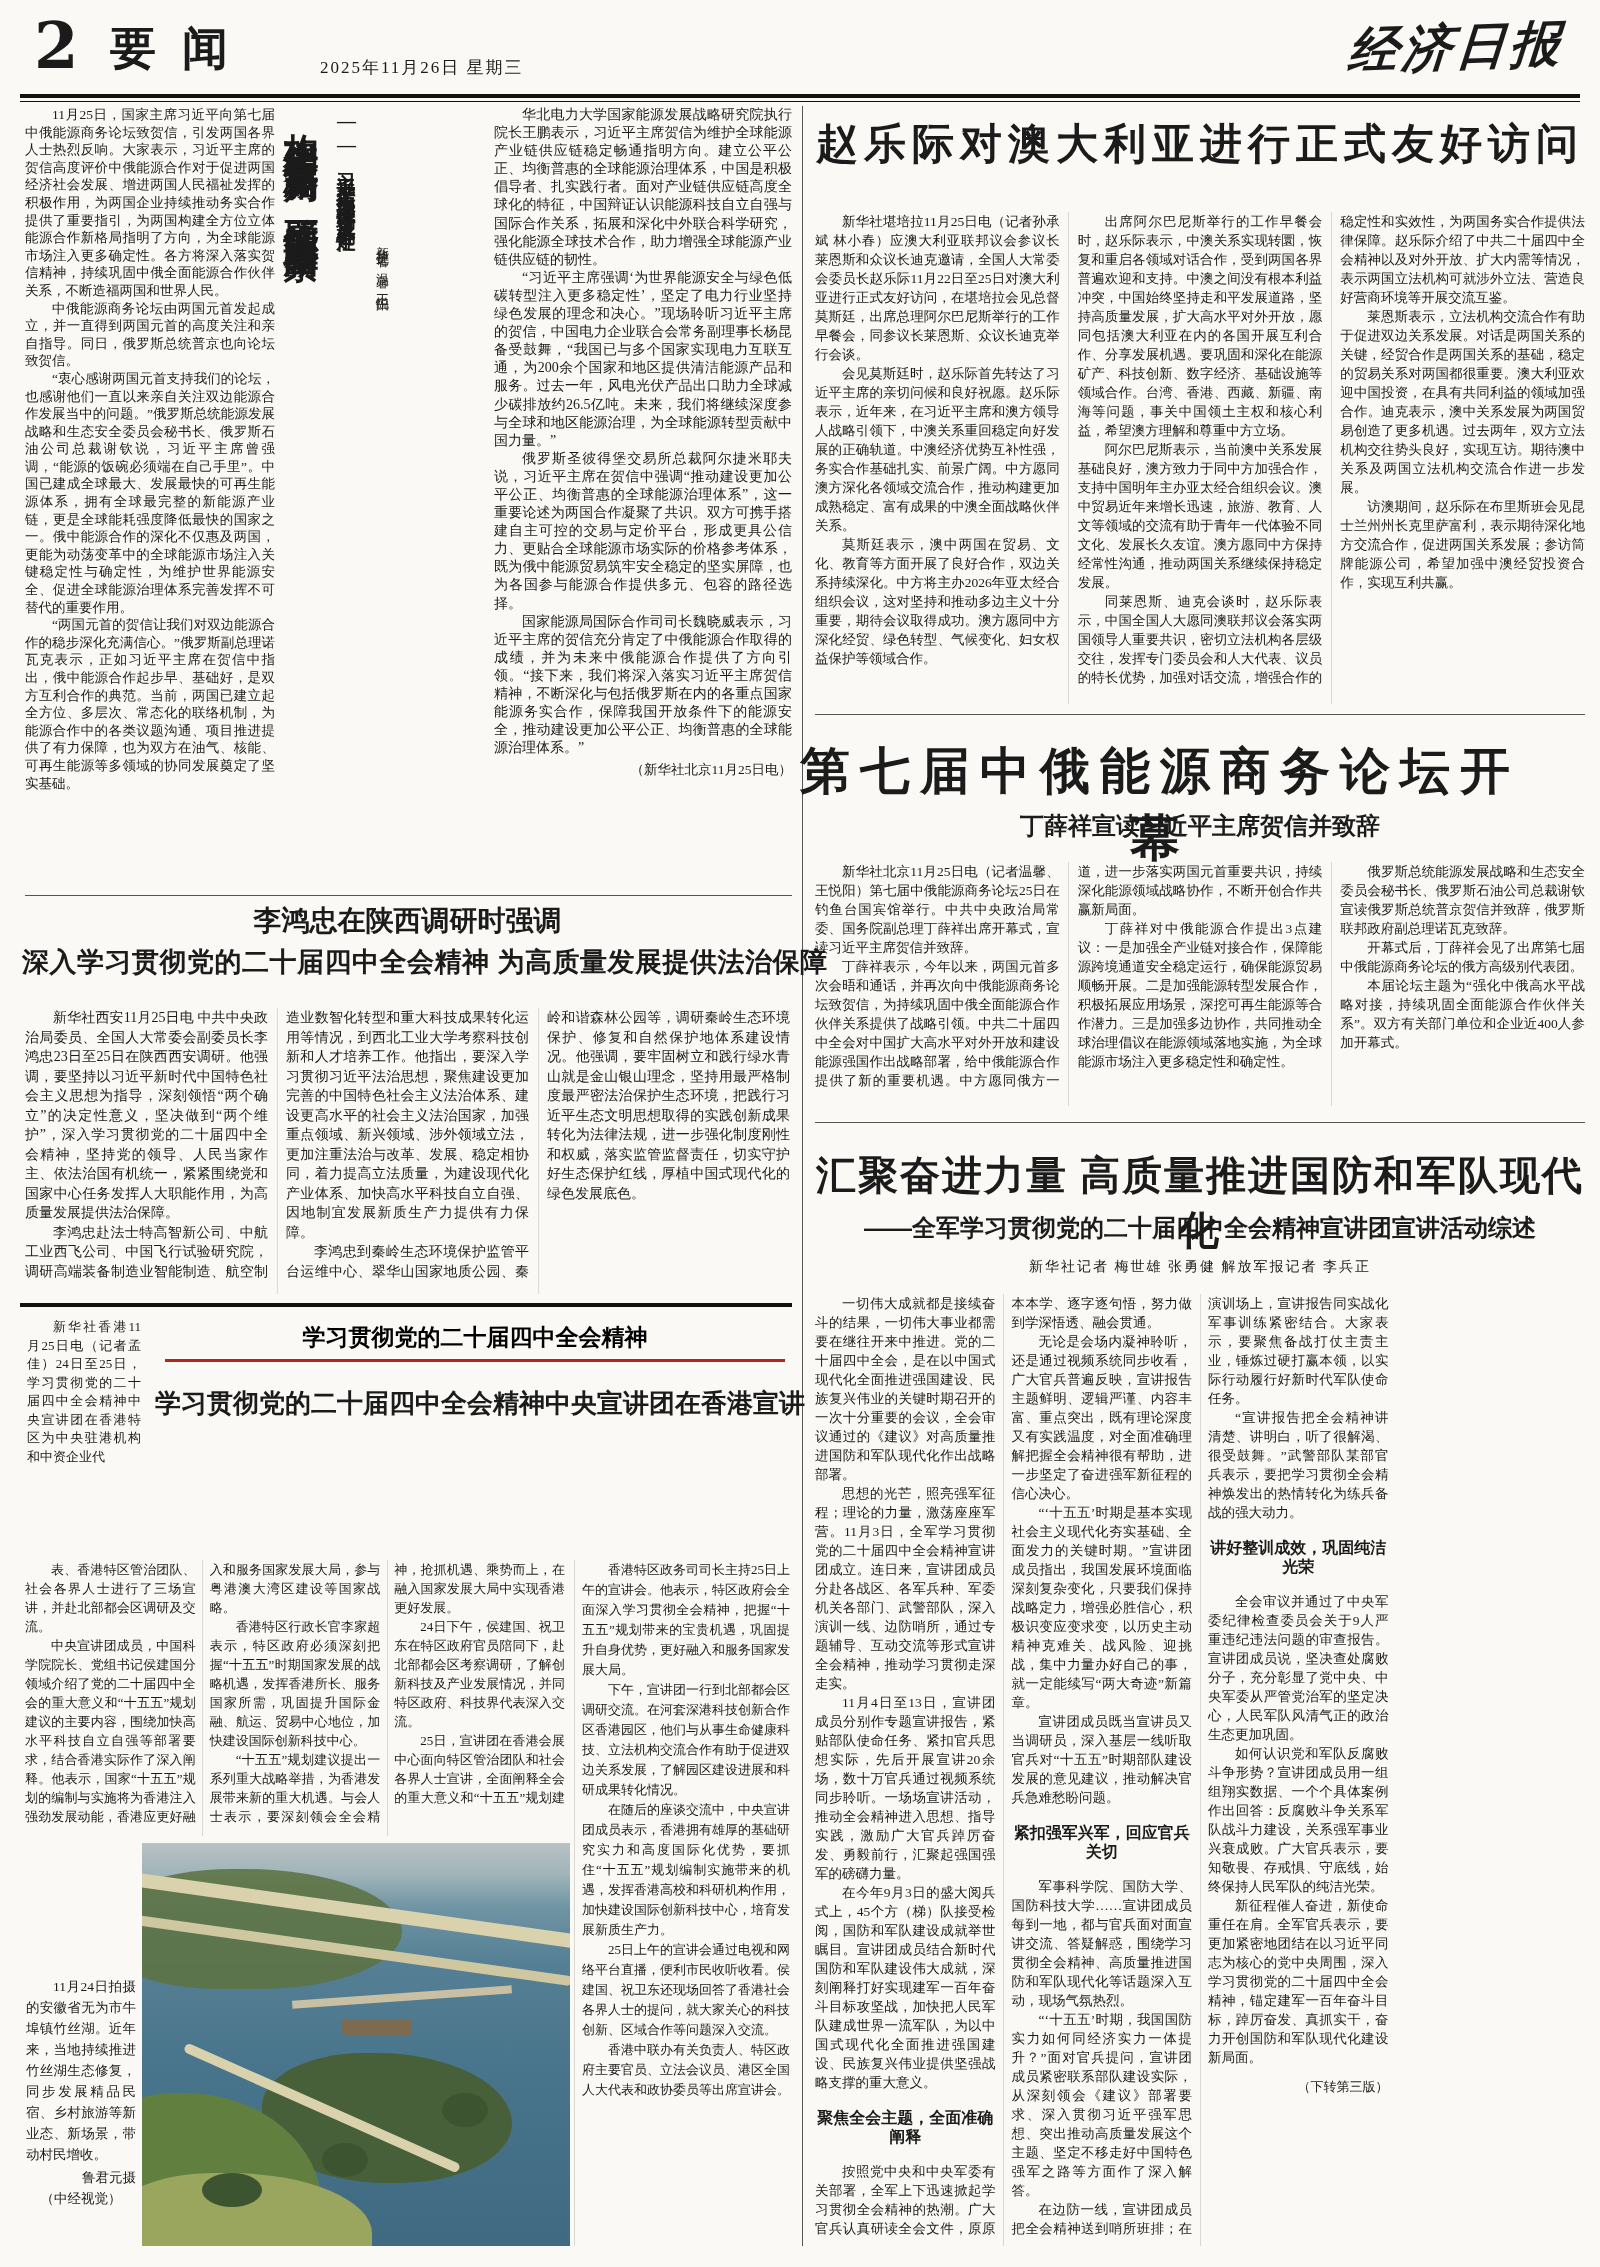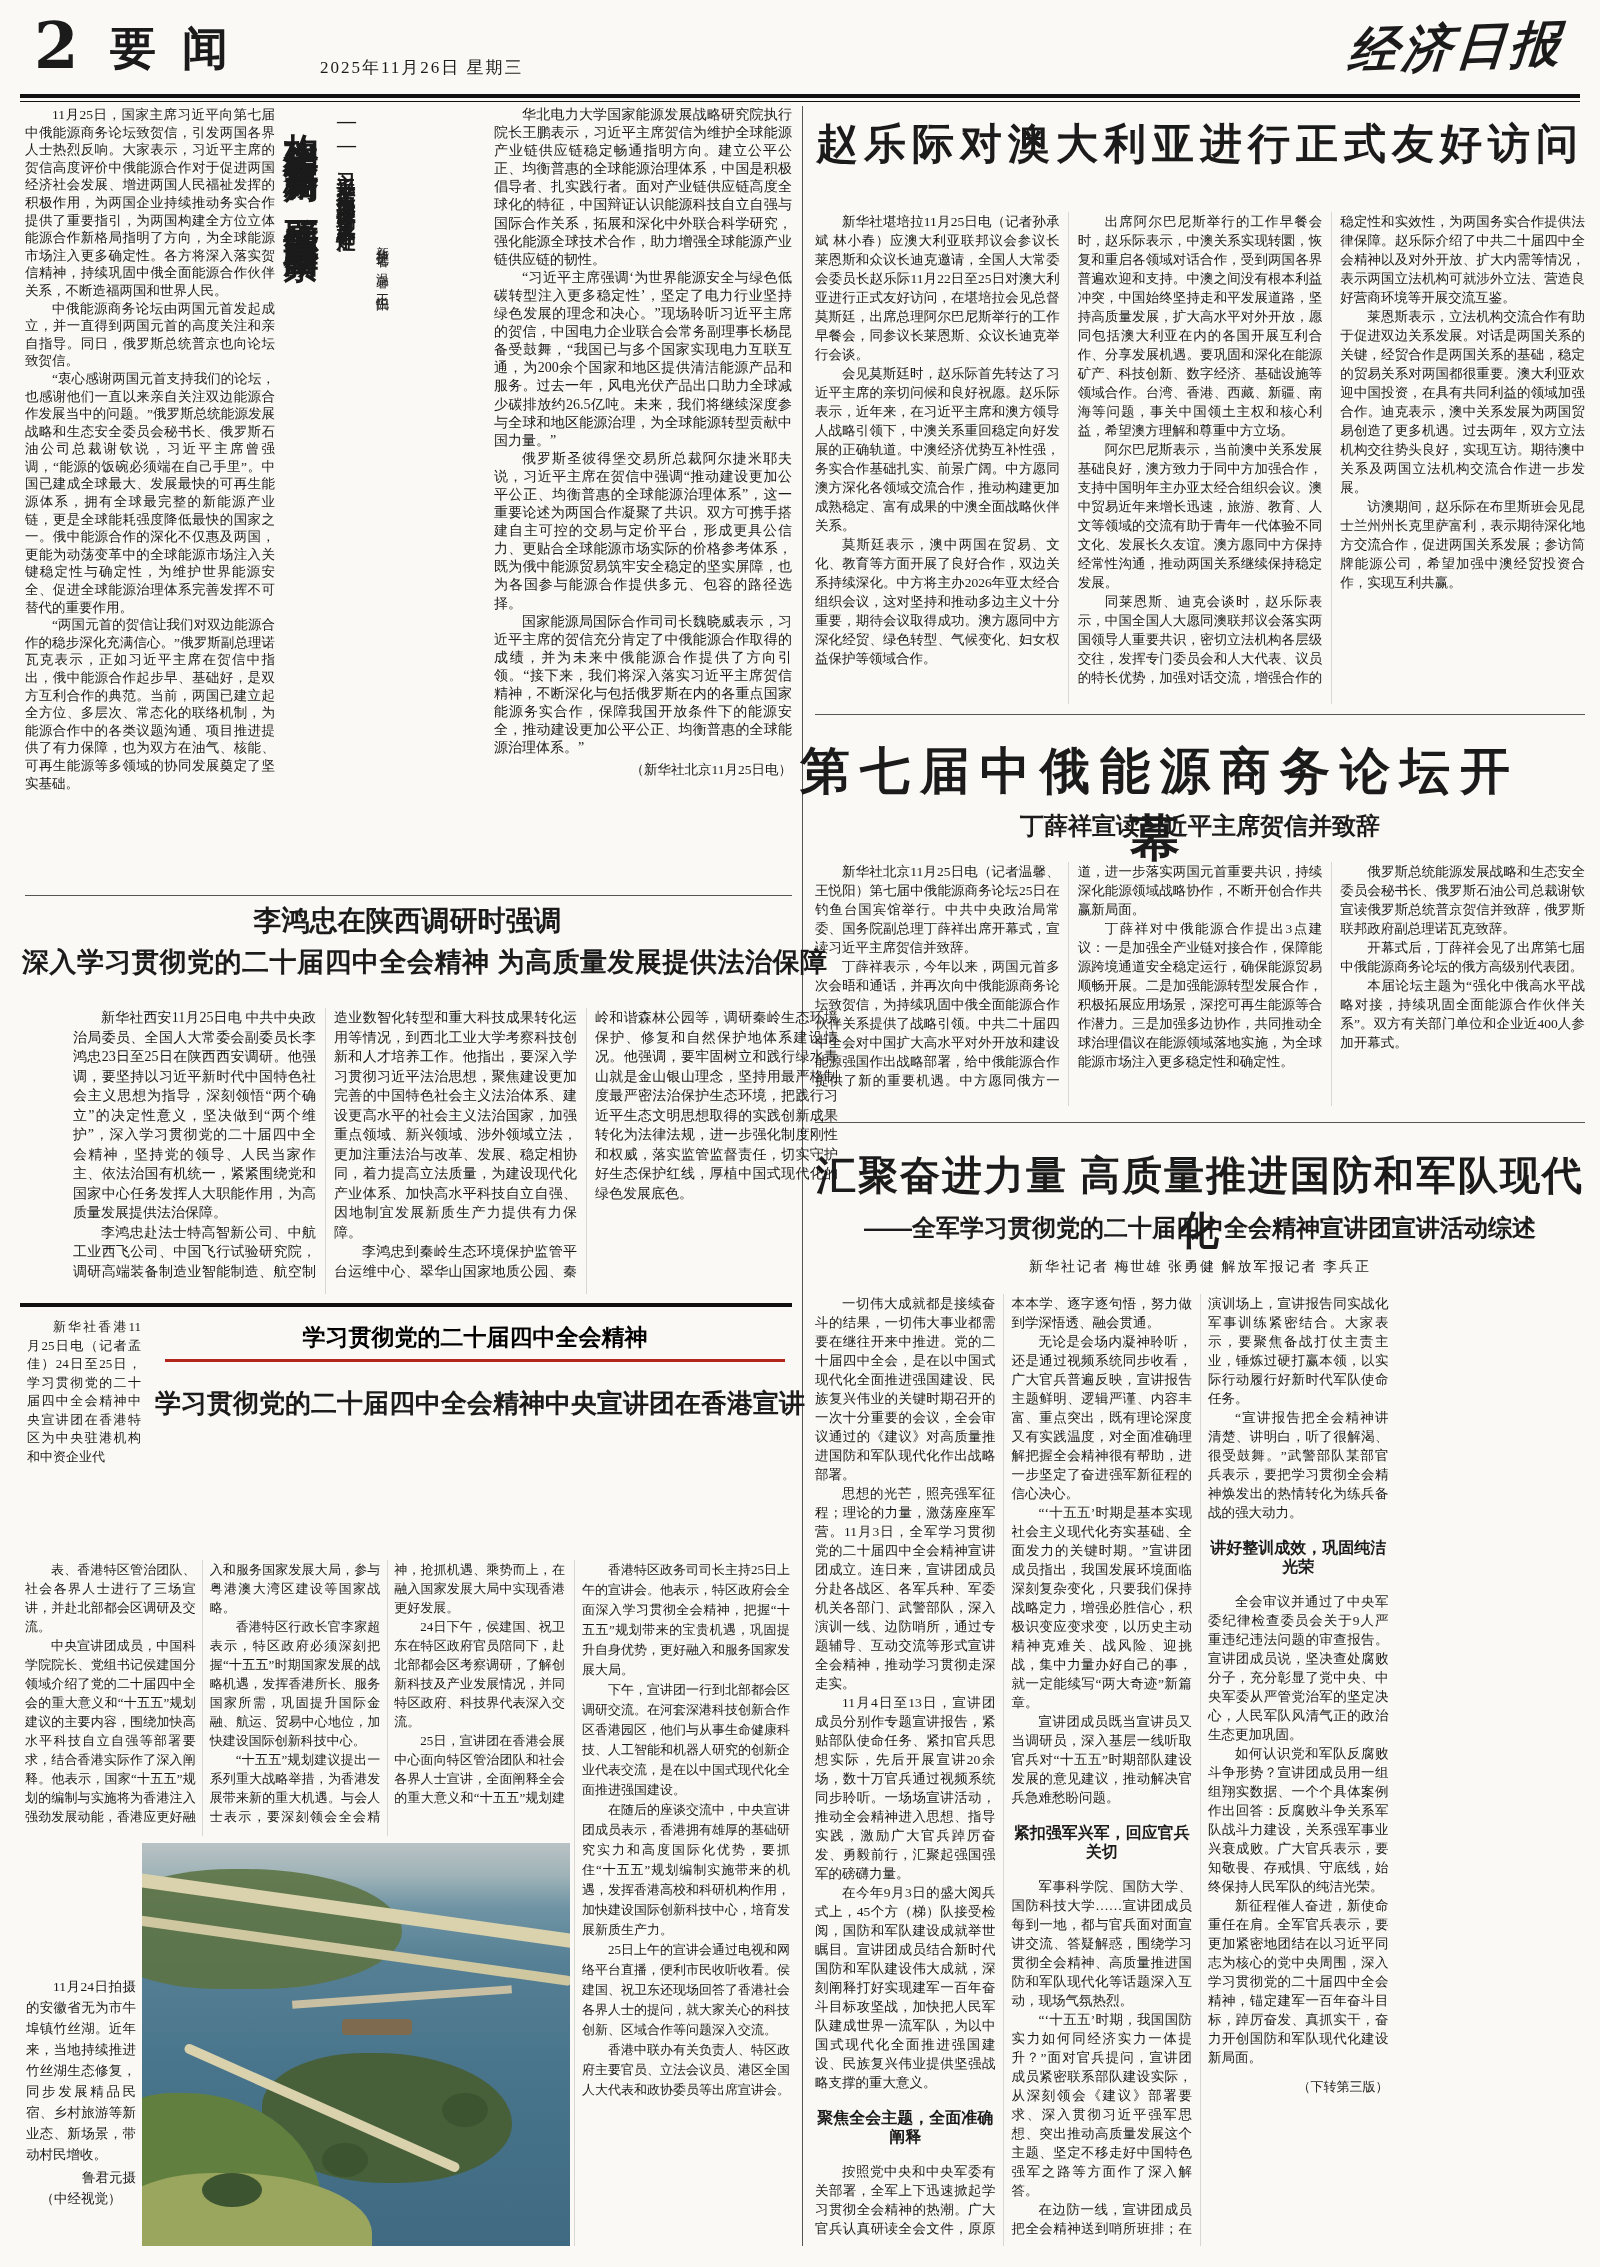--- a/index.html
+++ b/index.html
@@ -54,21 +54,21 @@
           font-size:13.5px;line-height:19px;}
   .mil-subhead{font-weight:bold;font-size:16px;text-align:center;margin:16px 0;text-indent:0;
                font-family:"Liberation Sans",sans-serif;}
   .turn-note{text-align:right;margin-top:10px;font-size:13px;}
   
   .d-kicker{position:absolute;left:25px;top:902px;width:765px;text-align:center;font-size:28px;font-weight:bold;}
   .d-head{position:absolute;left:22px;top:944px;width:772px;text-align:left;font-size:27px;font-weight:bold;
           letter-spacing:0.5px;font-family:"Liberation Sans",sans-serif;white-space:nowrap;}
   .d-body{position:absolute;left:25px;top:1008px;width:765px;height:286px;overflow:hidden;
           column-count:3;column-gap:18px;column-fill:auto;column-rule:1px solid #d9d7d0;
-          font-size:14px;line-height:19.5px;margin-left:48px;}
+          font-size:14px;line-height:19.5px;}
   
   .e-lead{position:absolute;left:27px;top:1318px;width:114px;height:232px;overflow:hidden;
           font-size:13px;line-height:18.5px;}
   .e-kicker{position:absolute;left:165px;top:1322px;width:620px;text-align:center;font-size:23px;
             font-weight:bold;padding-bottom:6px;border-bottom:3px solid;}
   .e-head{position:absolute;left:155px;top:1386px;width:640px;text-align:center;font-size:26px;
           font-weight:bold;font-family:"Liberation Sans",sans-serif;white-space:nowrap;}
   .e-body{position:absolute;left:25px;top:1560px;width:540px;height:276px;overflow:hidden;
           column-count:3;column-gap:14px;column-fill:auto;column-rule:1px solid #d9d7d0;
           font-size:13px;line-height:19px;}
@@ -154,21 +154,21 @@
       <p class="p">表、香港特区管治团队、社会各界人士进行了三场宣讲，并赴北部都会区调研及交流。</p>
       <p class="p">中央宣讲团成员，中国科学院院长、党组书记侯建国分领域介绍了党的二十届四中全会的重大意义和“十五五”规划建议的主要内容，围绕加快高水平科技自立自强等部署要求，结合香港实际作了深入阐释。他表示，国家“十五五”规划的编制与实施将为香港注入强劲发展动能，香港应更好融入和服务国家发展大局，参与粤港澳大湾区建设等国家战略。</p>
       <p class="p">香港特区行政长官李家超表示，特区政府必须深刻把握“十五五”时期国家发展的战略机遇，发挥香港所长、服务国家所需，巩固提升国际金融、航运、贸易中心地位，加快建设国际创新科技中心。</p>
       <p class="p">“十五五”规划建议提出一系列重大战略举措，为香港发展带来新的重大机遇。与会人士表示，要深刻领会全会精神，抢抓机遇、乘势而上，在融入国家发展大局中实现香港更好发展。</p>
       <p class="p">24日下午，侯建国、祝卫东在特区政府官员陪同下，赴北部都会区考察调研，了解创新科技及产业发展情况，并同特区政府、科技界代表深入交流。</p>
       <p class="p">25日，宣讲团在香港会展中心面向特区管治团队和社会各界人士宣讲，全面阐释全会的重大意义和“十五五”规划建议的核心要义，现场反响热烈。</p>
     </div>
   <div class="vrule" style="left:574px;top:1560px;height:686px;border-left-color:#d9d7d0;"></div>
   <div class="e-right">
       <p class="p">香港特区政务司司长主持25日上午的宣讲会。他表示，特区政府会全面深入学习贯彻全会精神，把握“十五五”规划带来的宝贵机遇，巩固提升自身优势，更好融入和服务国家发展大局。</p>
-      <p class="p">下午，宣讲团一行到北部都会区调研交流。在河套深港科技创新合作区香港园区，他们与从事生命健康科技、人工智能和机器人研究的创新企业代表交流，是在以中国式现代化全面推进强国建设。</p>
+      <p class="p">下午，宣讲团一行到北部都会区调研交流。在河套深港科技创新合作区香港园区，他们与从事生命健康科技、立法机构交流合作有助于促进双边关系发展，了解园区建设进展和科研成果转化情况。</p>
       <p class="p">在随后的座谈交流中，中央宣讲团成员表示，香港拥有雄厚的基础研究实力和高度国际化优势，要抓住“十五五”规划编制实施带来的机遇，发挥香港高校和科研机构作用，加快建设国际创新科技中心，培育发展新质生产力。</p>
       <p class="p">25日上午的宣讲会通过电视和网络平台直播，便利市民收听收看。侯建国、祝卫东还现场回答了香港社会各界人士的提问，就大家关心的科技创新、区域合作等问题深入交流。</p>
       <p class="p">香港中联办有关负责人、特区政府主要官员、立法会议员、港区全国人大代表和政协委员等出席宣讲会。</p>
     </div>
 
   <div class="photo-cap">
     <p class="p" style="text-indent:2em;">11月24日拍摄的安徽省无为市牛埠镇竹丝湖。近年来，当地持续推进竹丝湖生态修复，同步发展精品民宿、乡村旅游等新业态、新场景，带动村民增收。</p>
     <p class="p credit">鲁君元摄</p>
     <p class="p credit2">（中经视觉）</p>
   </div>

